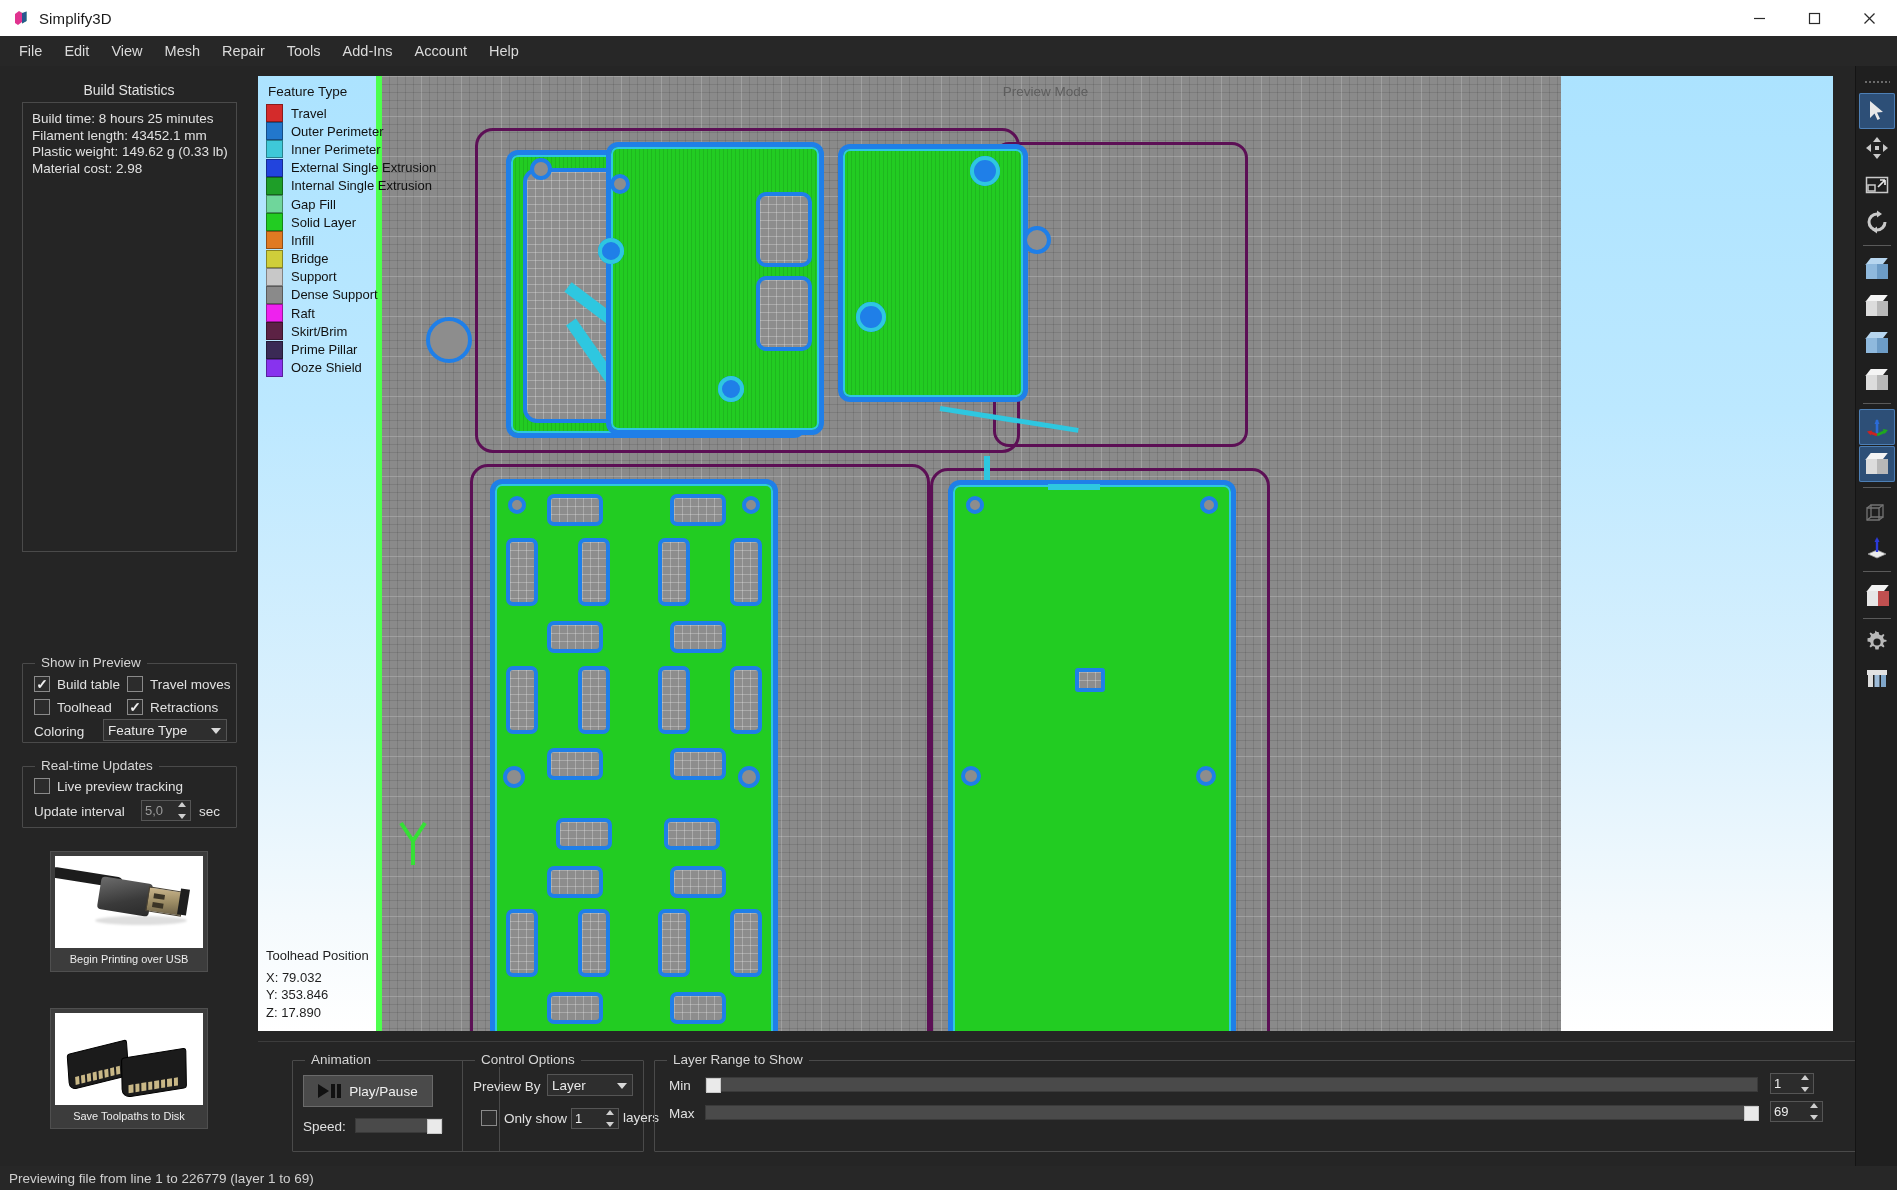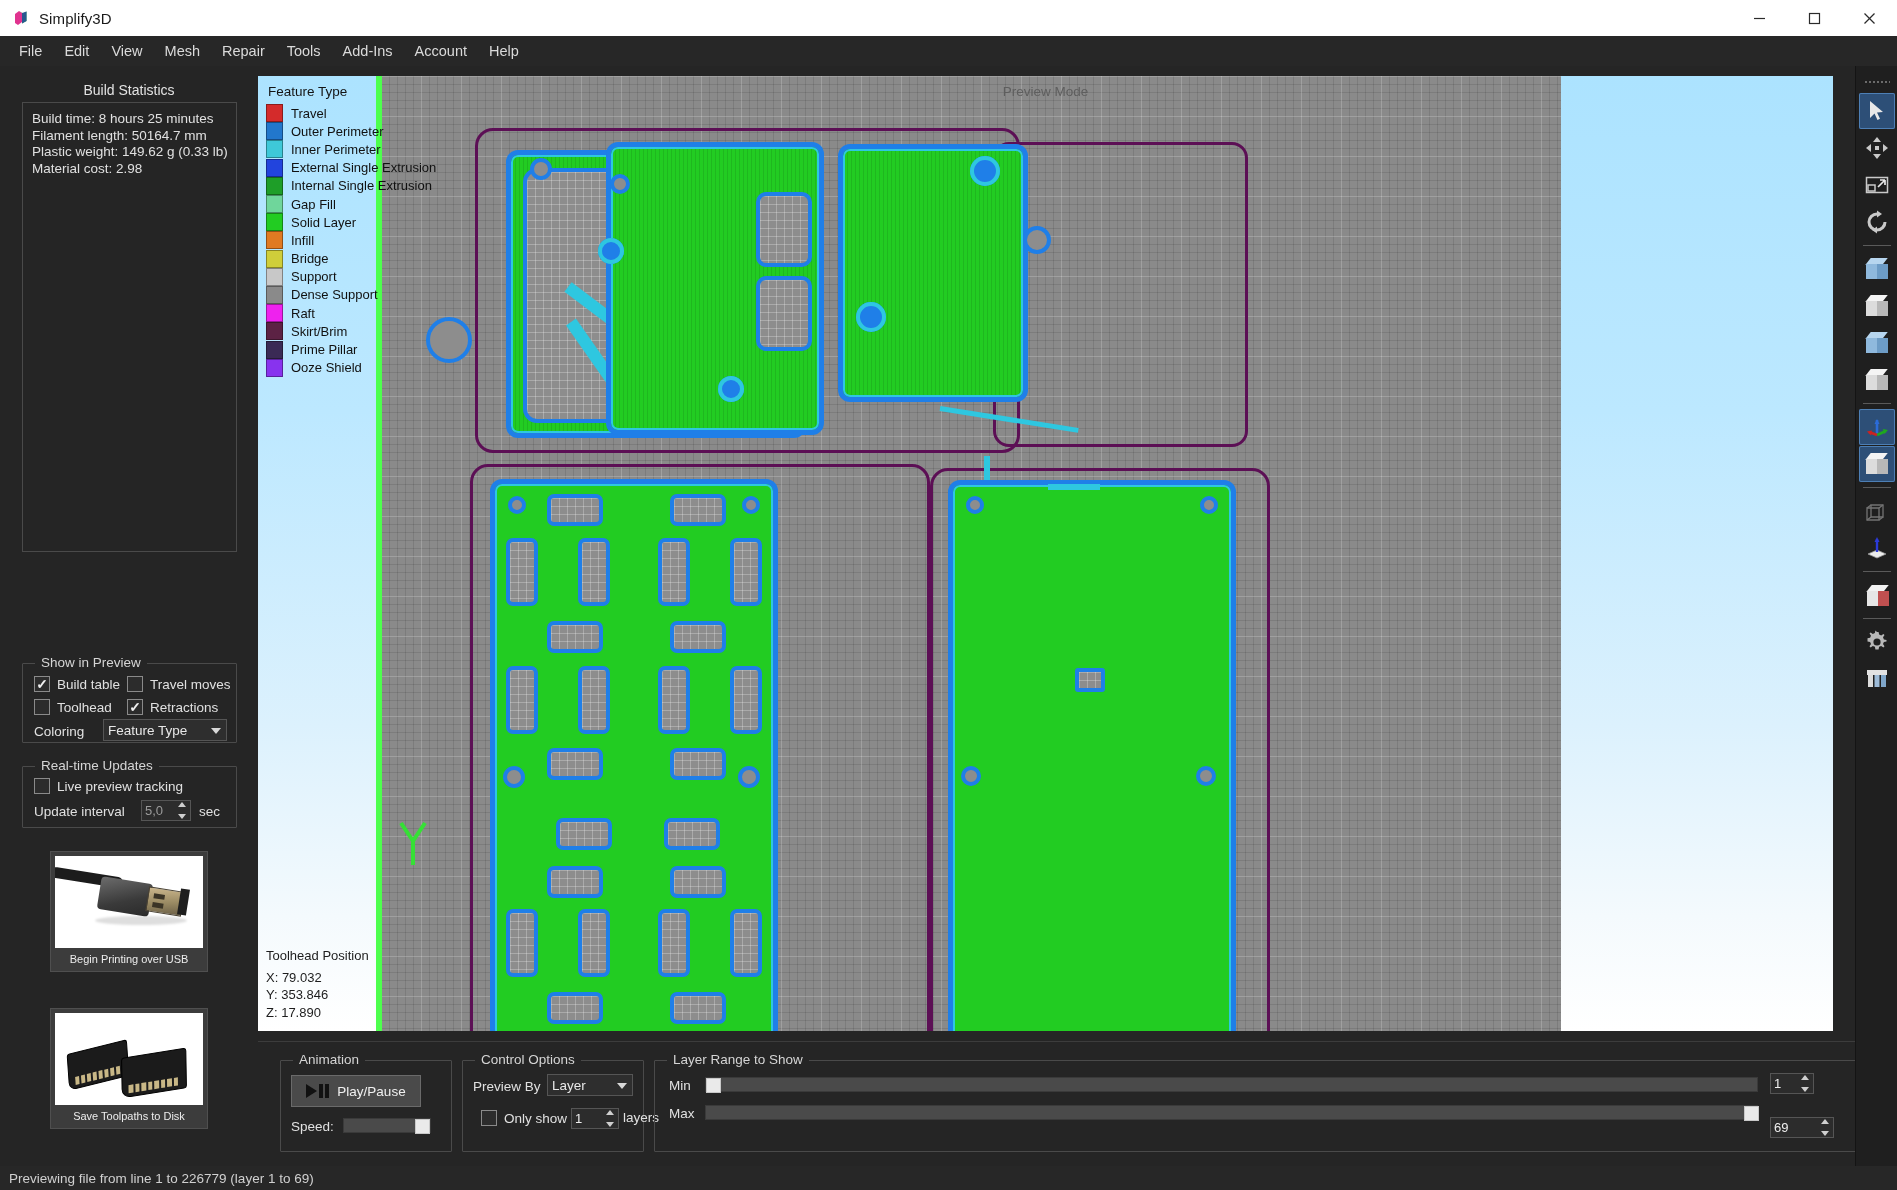--- a/index.html
+++ b/index.html
@@ -283,21 +283,21 @@
   }
   .trav {
     position: absolute; background: #2ec7e0;
   }
 
   
   #bottom {
     position: absolute; left: 258px; top: 975px; width: 1639px; height: 125px;
     background: #252525; border-top: 1px solid #3c3c3c;
   }
-  #animation-grp { top: 18px; left: 22px;  width: 172px; height: 92px; }
+  #animation-grp { top: 18px; left: 34px;  width: 208px; height: 92px; }
   #control-grp   { top: 18px; left: 204px; width: 182px; height: 92px; }
   #layerrange-grp{ top: 18px; left: 396px; width: 1206px; height: 92px; }
 
   #playpause {
     position: absolute; left: 10px; top: 14px; width: 130px; height: 32px;
     background: #4a4a4a; border: 1px solid #6a6a6a;
     display: flex; align-items: center; justify-content: center; gap: 8px;
     font-size: 13.5px; color: #f0f0f0;
   }
   .pp-glyph { display: flex; align-items: center; gap: 2px; }
@@ -411,21 +411,21 @@
   <div class="menu-item">Help</div>
 </div>
 
 <div id="main">
 
   <div id="sidebar">
 
     <div id="bs-title">Build Statistics</div>
     <div id="bs-box">
       <div>Build time: 8 hours 25 minutes</div>
-      <div>Filament length: 50164.7 mm</div>
+      <div>Filament length: 43452.1 mm</div>
       <div>Plastic weight: 149.62 g (0.33 lb)</div>
       <div>Material cost: 2.98</div>
     </div>
 
     <div class="group-box" id="show-preview">
       <span class="group-title">Show in Preview</span>
 
       <div class="chk-row" style="left:11px; top:12px;">
         <span class="chk on"></span>
         <span class="chk-label">Build table</span>
@@ -741,21 +741,21 @@
         <span class="upd">
             <i class="u"></i>
             <i class="d"></i>
           </span>
       </div>
 
       <span class="field-label" style="position:absolute; left:14px; top:45px;">Max</span>
       <div class="slider-track" style="left:50px; top:44px; width:1053px;">
         <div class="slider-thumb" id="max-thumb" style="left: 1038px;"></div>
       </div>
-      <div class="spin active" style="position:absolute; left:1115px; top:56px; width:64px;">
+      <div class="spin active" style="position:absolute; left:1115px; top:40px; width:53px;">
         <span>69</span>
         <span class="upd">
             <i class="u"></i>
             <i class="d"></i>
           </span>
       </div>
     </div>
   </div>
 </div>
 

